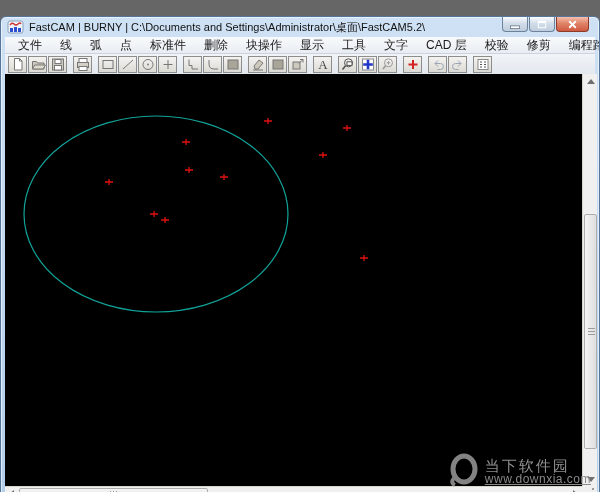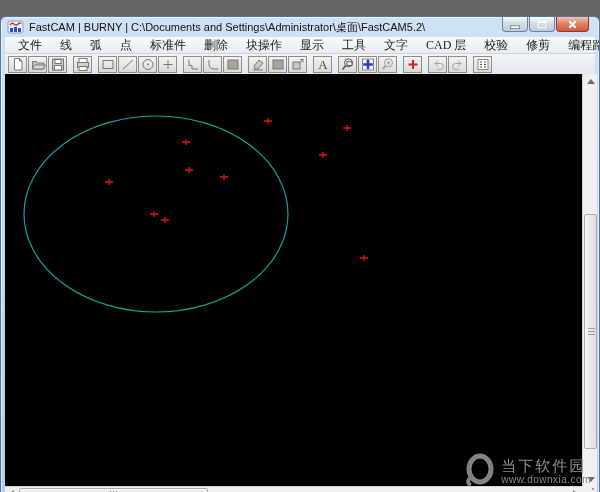--- a/index.html
+++ b/index.html
@@ -18,21 +18,21 @@
   .win-controls{position:absolute;top:0;right:10px;display:flex;}
   .wc-btn{height:15px;border:1px solid #5f7globals;}
   .wc-btn{height:15px;border:1px solid #6d839c;border-top:none;border-radius:0 0 4px 4px;
     background:linear-gradient(#fbfdfe,#d2dde9 45%,#bfcddd);display:flex;align-items:center;justify-content:center;margin-left:1px;}
   .wc-min,.wc-max{width:26px;}
   .wc-close{width:33px;background:linear-gradient(#f6c0ae,#e08468 45%,#cf5a40);border-color:#8e3a28;}
   
   .menubar{position:absolute;top:20px;left:4px;right:4px;height:17px;
     background:linear-gradient(#f8fafc,#e8edf3);border-bottom:1px solid #ccd3dc;
     display:flex;align-items:center;padding-left:4px;}
-  .menu-item{font-size:12px;color:#1b1b1b;padding:0 9px;line-height:16px;cursor:default;white-space:nowrap;font-family:Liberation Serif, serif;}
+  .menu-item{font-size:12px;color:#1b1b1b;padding:0 9px;line-height:16px;cursor:default;white-space:nowrap;}
   
   .toolbar{position:absolute;top:37px;left:4px;right:4px;height:20px;
     background:linear-gradient(#f1f4f8,#e3e8ef);display:flex;align-items:center;padding-left:3px;}
   .tb-group{display:flex;margin-right:6px;}
   .tb-btn{width:19px;height:17px;padding:0;margin:0;border:1px solid #8d8d8d;
     background:linear-gradient(#f4f3f0,#dcdad4);display:flex;align-items:center;justify-content:center;cursor:default;}
   .tb-btn + .tb-btn{margin-left:1px;}
   .tb-ic{display:block;width:16px;height:15px;}
   .tb-ic svg{display:block;width:16px;height:15px;}
   
@@ -54,21 +54,21 @@
   .hthumb{position:absolute;top:1px;height:11px;left:14px;width:189px;
     background:linear-gradient(#f5f5f5,#dedede);border:1px solid #aeaeae;border-radius:2px;}
   .hthumb::after{content:"";position:absolute;top:2px;left:50%;margin-left:-4px;height:7px;width:8px;
     background:repeating-linear-gradient(90deg,#9c9c9c 0 1px,transparent 1px 3px);}
   .sb-corner{position:absolute;right:0;bottom:0;width:15px;height:14px;background:#f0f0f0;}
   .sb-corner svg{display:block;width:15px;height:14px;}
   
   .watermark{position:absolute;right:8px;bottom:18px;display:flex;align-items:center;z-index:40;pointer-events:none;}
   .wm-logo{width:36px;height:36px;margin-right:4px;opacity:.85;}
   .wm-name{font-size:15px;font-weight:normal;color:#8f8f8f;letter-spacing:2px;line-height:16px;}
-  .wm-url{font-size:10px;color:#8a8a8a;letter-spacing:.5px;line-height:11px;}
+  .wm-url{font-size:12px;color:#8a8a8a;letter-spacing:.5px;line-height:11px;text-decoration:underline;}
 </style>
 </head>
 <body>
 
 <div class="window">
 
   <div class="titlebar">
     <span class="app-icon">
       <svg viewBox="0 0 17 14">
         <rect x="1" y="1" width="15" height="12" rx="2" fill="#eef3f9" stroke="#8aa2bd"></rect>

